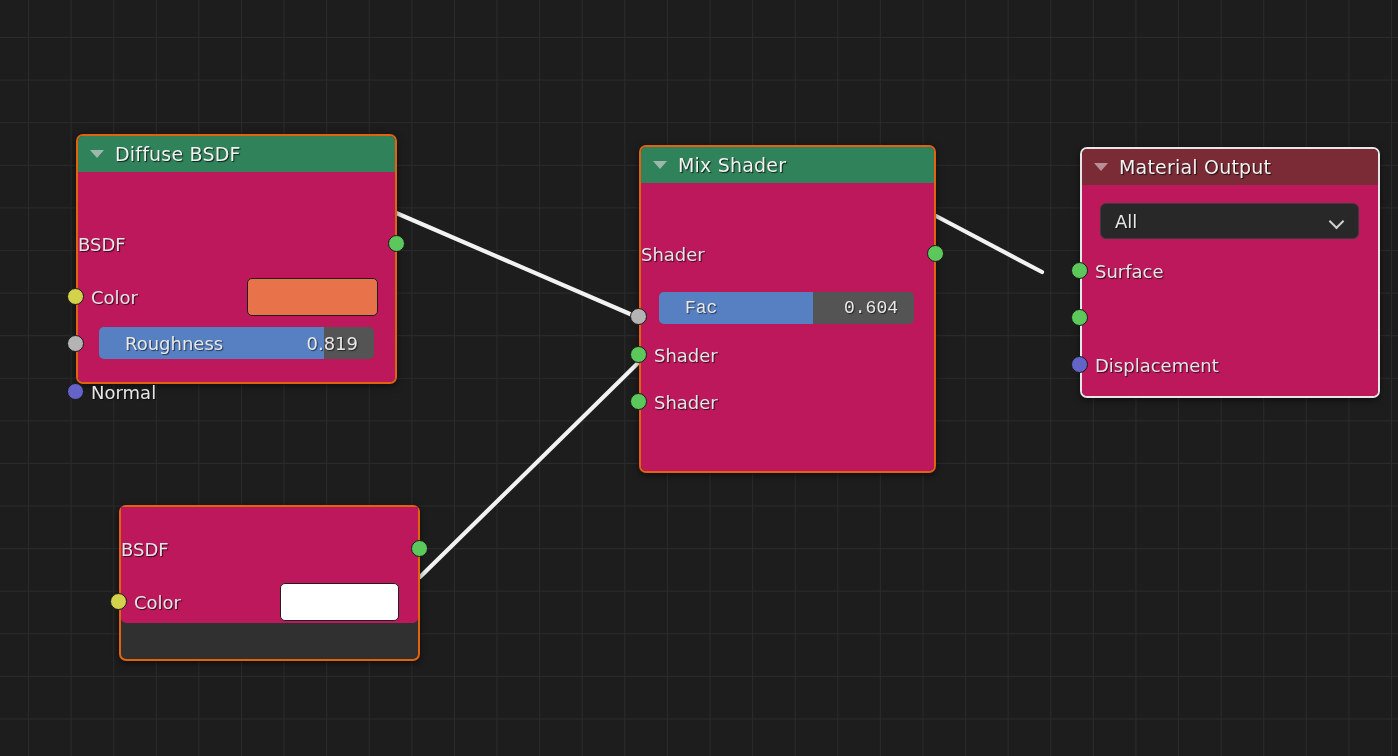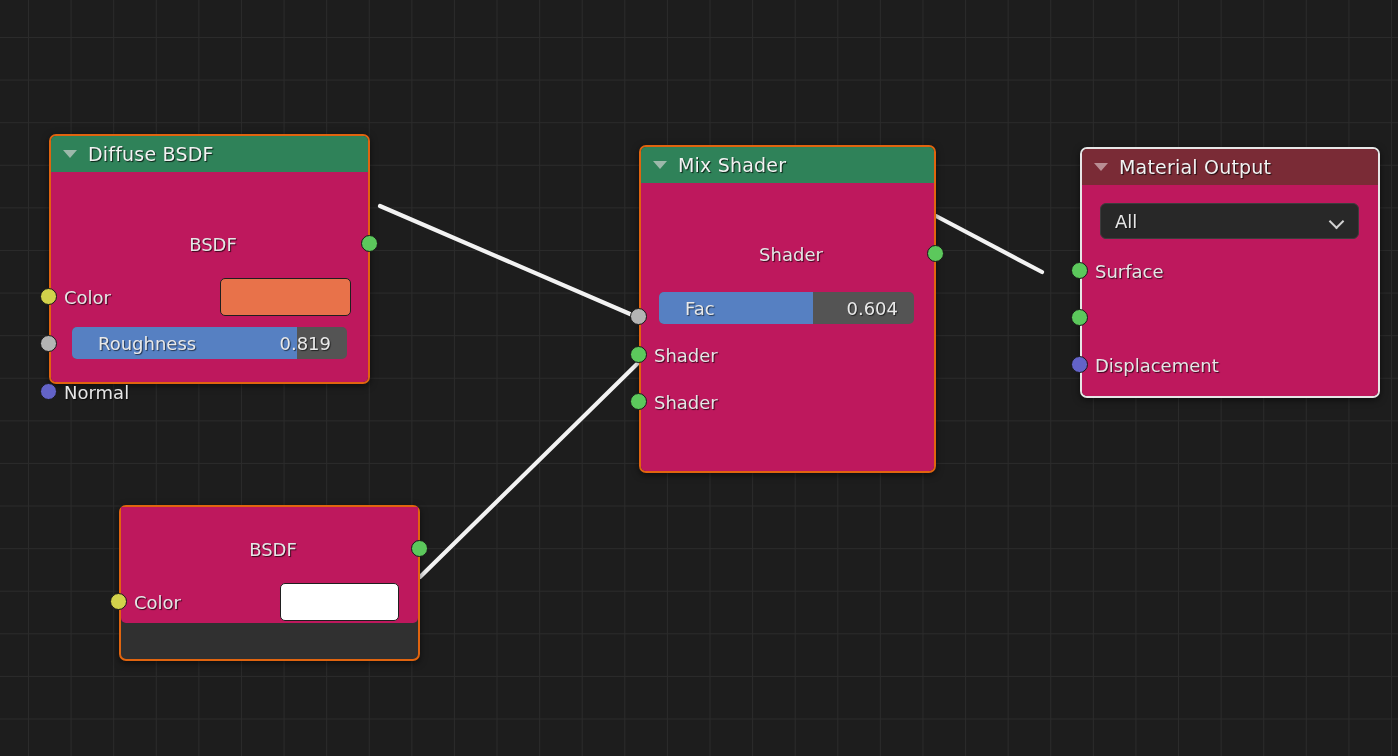--- a/index.html
+++ b/index.html
@@ -86,24 +86,23 @@
     align-items: center;
   }
   .row-label {
     color: #e6e6e6;
     font-size: 18px;
     text-shadow: 1px 1px 1px rgba(0,0,0,0.7);
     white-space: nowrap;
   }
   .row-label.out {
     width: 100%;
-    text-align: center;
+    text-align: left;
     padding-right: 13px;
     box-sizing: border-box;
-    padding-left: 20px;
   }
   .row-label.in {
     padding-left: 13px;
   }
 
   
   .socket {
     position: absolute;
     width: 17px; height: 17px;
     border-radius: 50%;
@@ -192,21 +191,21 @@
 
   <svg id="links" viewBox="0 0 1398 756" width="1398" height="756">
 
     <path d="M 380 206 L 637 317" stroke="#f2f2f2" stroke-width="4.2" fill="none" stroke-linecap="round"></path>
 
     <path d="M 420 577 L 637 364" stroke="#f2f2f2" stroke-width="4.2" fill="none" stroke-linecap="round"></path>
 
     <path d="M 936 216 L 1042 272" stroke="#f2f2f2" stroke-width="4.2" fill="none" stroke-linecap="round"></path>
   </svg>
 
-  <div class="node sel-orange" style="left:49px; top:134px; width:321px; height:250px;">
+  <div class="node sel-orange" style="left:76px; top:134px; width:321px; height:250px;">
     <div class="node-header green">
       <span class="collapse-tri"></span>
       <span class="node-title">Diffuse BSDF</span>
     </div>
     <div class="node-body">
 
       <div class="row" style="top:57px;">
         <span class="row-label out">BSDF</span>
       </div>
       <span class="socket green" style="left:310px; top:63px;"></span>
@@ -237,21 +236,21 @@
       <span class="node-title">Mix Shader</span>
     </div>
     <div class="node-body">
 
       <div class="row" style="top:56px;">
         <span class="row-label out">Shader</span>
       </div>
       <span class="socket green" style="left:286px; top:62px;"></span>
 
       <span class="socket gray" style="left:-11px; top:125px;"></span>
-      <div class="slider" style="left:18px; top:109px; width:255px;">
+      <div class="slider" style="left:18px; top:109px; width:255px;font-family:Liberation Mono, monospace;">
         <div class="slider-fill" style="width:60.4%;"></div>
         <span class="slider-name">Fac</span>
         <span class="slider-value">0.604</span>
       </div>
 
       <div class="row" style="top:157px;">
         <span class="row-label in">Shader</span>
       </div>
       <span class="socket green" style="left:-11px; top:163px;"></span>
 

